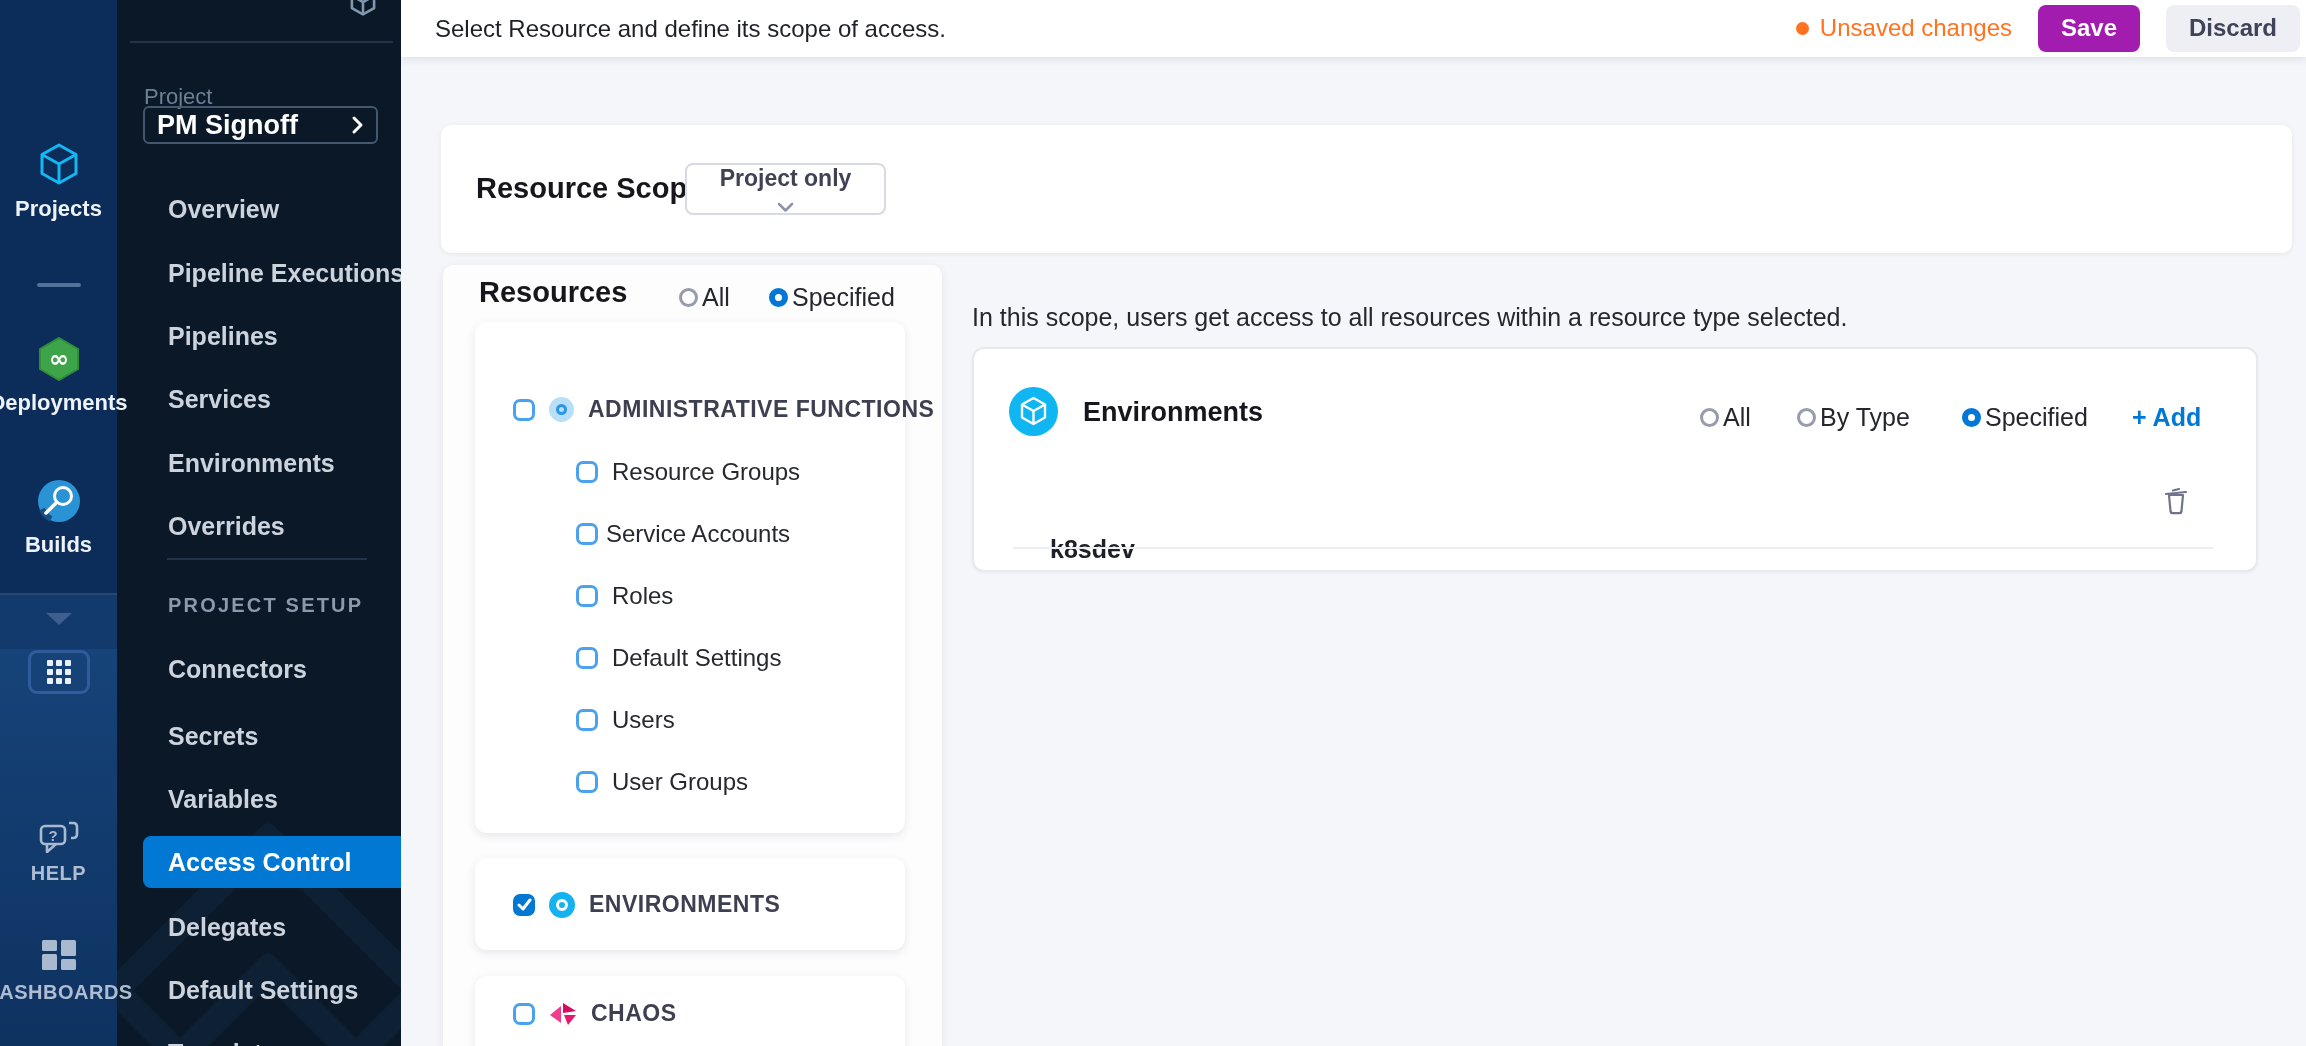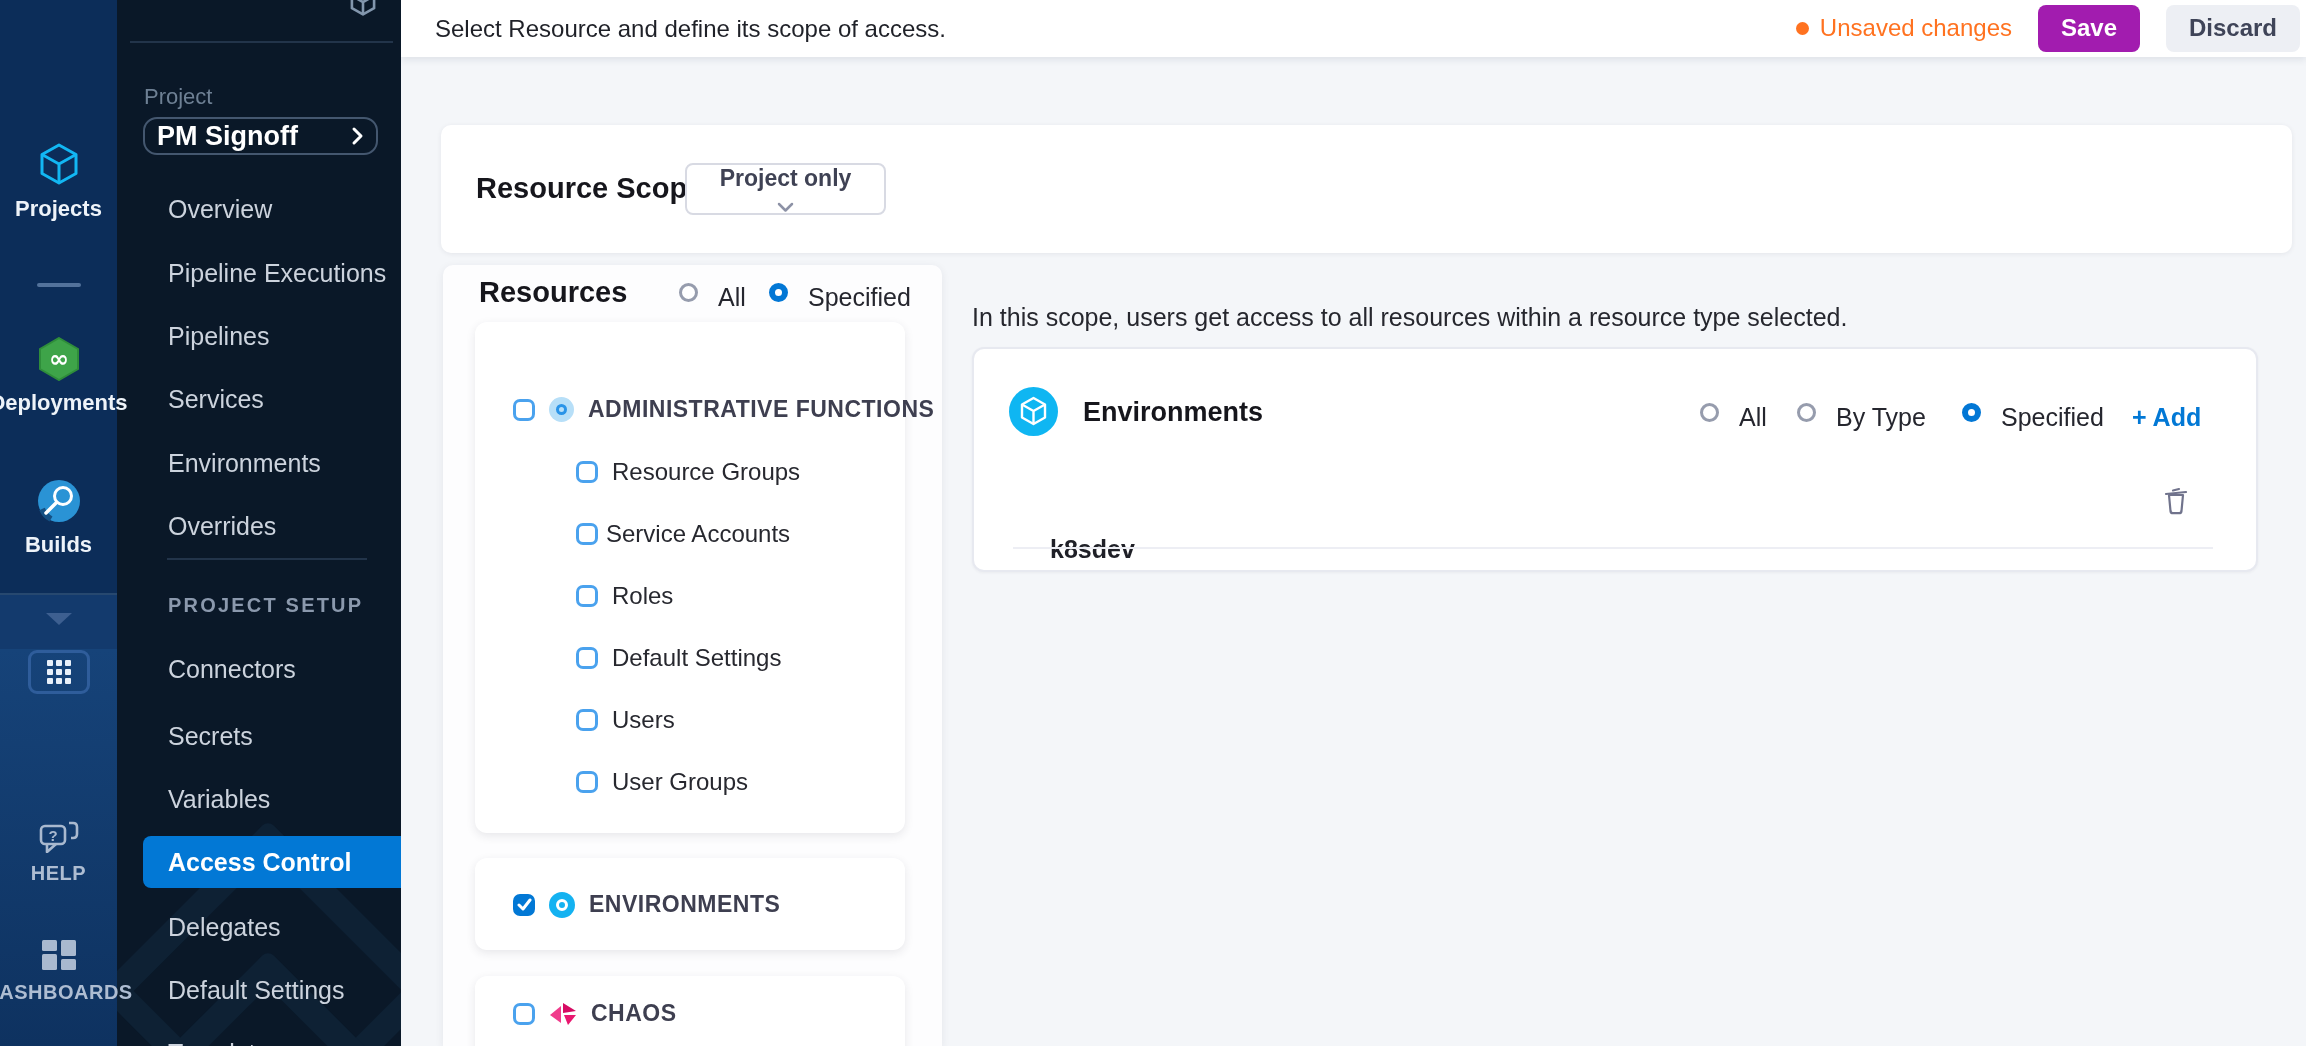--- a/index.html
+++ b/index.html
@@ -25,24 +25,24 @@
   .gridbox .dots i{background:#e8f0fa;border-radius:1px;}
   .chev-down{width:0;height:0;border-left:13px solid transparent;border-right:13px solid transparent;
              border-top:12px solid #3d5f90;}
 
   
   .sidebar{position:absolute;left:117px;top:0;width:284px;height:1046px;background:#0a1828;
            overflow:hidden;z-index:4;}
   .wm{position:absolute;border:26px solid #0e2134;transform:rotate(45deg);border-radius:8px;}
   .sb-divider{position:absolute;height:2px;background:#22344a;}
   .sb-project-label{position:absolute;left:27px;top:84px;font-size:22px;color:#6e8094;}
-  .pm-box{position:absolute;left:26px;top:117px;width:235px;height:38px;border:2px solid #44576f;
-          border-radius:14px;display:flex;align-items:center;padding:0 12px;box-sizing:border-box;}
+  .pm-box{position:absolute;left:26px;top:106px;width:235px;height:38px;border:2px solid #44576f;
+          border-radius:6px;display:flex;align-items:center;padding:0 12px;box-sizing:border-box;}
   .pm-name{font-size:27px;font-weight:bold;color:#fff;flex:1;}
-  .nav-item{position:absolute;left:51px;font-size:25px;font-weight:400;color:#ccd3dd;white-space:nowrap;cursor:pointer;}
+  .nav-item{position:absolute;left:51px;font-size:25px;font-weight:700;color:#ccd3dd;white-space:nowrap;cursor:pointer;}
   .nav-item.active-block{left:26px;width:258px;height:52px;background:#0278d5;border-radius:8px 0 0 8px;
           display:flex;align-items:center;padding-left:25px;box-sizing:border-box;color:#fff;font-weight:600;}
   .sb-section{position:absolute;left:51px;font-size:20px;font-weight:700;letter-spacing:2.2px;color:#8b99ad;}
   .sb-topcube{position:absolute;left:231px;top:-13px;}
 
   
   .topbar{position:absolute;left:401px;top:0;width:1905px;height:57px;background:#fff;z-index:3;
           box-shadow:0 3px 7px rgba(40,60,90,.10);}
   .topbar-title{position:absolute;left:34px;top:0;height:57px;display:flex;align-items:center;
           font-size:24px;color:#1f2128;}
@@ -59,21 +59,21 @@
               box-shadow:0 1px 5px rgba(40,41,61,.08);}
   .scope-title{position:absolute;left:35px;top:47px;font-size:29px;font-weight:bold;color:#16161c;}
   .dropdown{position:absolute;left:244px;top:38px;width:201px;height:52px;border:2px solid #d8dae3;
             border-radius:8px;background:#fff;display:flex;align-items:center;box-sizing:border-box;
             padding:0 16px;cursor:pointer;flex-direction:column;}
   .dropdown span{font-size:23px;font-weight:600;color:#3f4254;flex:1;}
 
   .res-panel{position:absolute;left:443px;top:265px;width:499px;height:781px;background:#fdfdfe;
              border-radius:10px 10px 0 0;box-shadow:0 2px 8px rgba(40,41,61,.08);overflow:hidden;}
   .res-title{position:absolute;left:36px;top:11px;font-size:29px;font-weight:bold;color:#16161c;}
-  .radio-group{display:flex;gap:20px;cursor:pointer;}
+  .radio-group{display:flex;align-items:center;gap:4px;cursor:pointer;}
   .radio{width:19px;height:19px;border-radius:50%;border:3px solid #969cad;background:#fff;box-sizing:border-box;}
   .radio.selected{border:6px solid #0277d5;}
   .radio-label{font-size:25px;color:#25262e;white-space:nowrap;}
 
   .res-card{position:absolute;left:32px;width:430px;background:#fff;border-radius:12px;
             box-shadow:0 3px 10px rgba(40,41,61,.10);}
   .cb{width:22px;height:22px;border:3px solid #4aa2ee;border-radius:7px;background:#fff;
       box-sizing:border-box;display:flex;align-items:center;justify-content:center;cursor:pointer;}
   .cb.checked{background:#0278d5;border-color:#0278d5;}
   .group-row{position:absolute;display:flex;align-items:center;}

